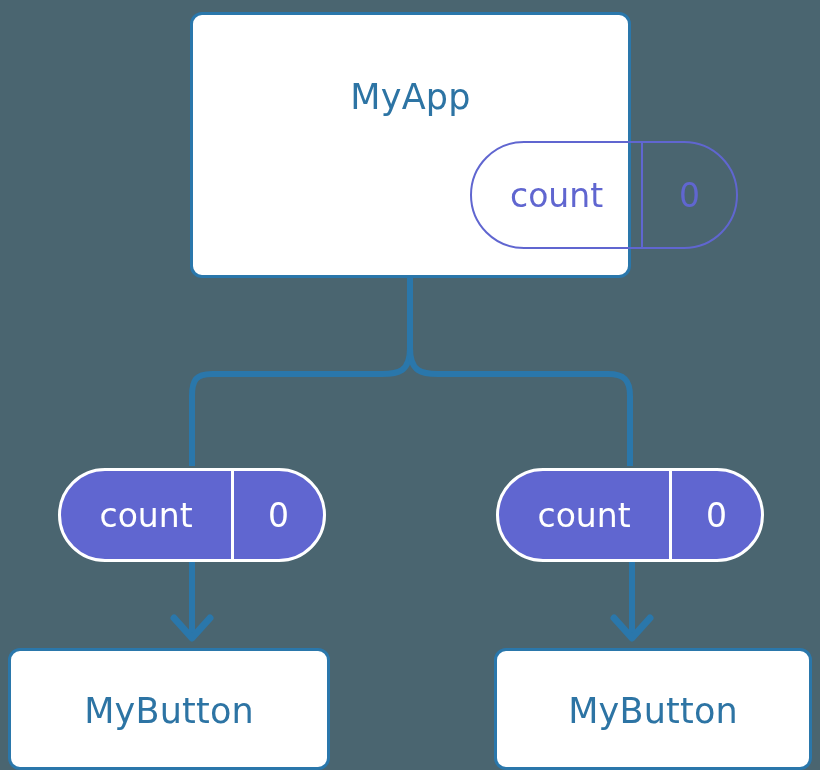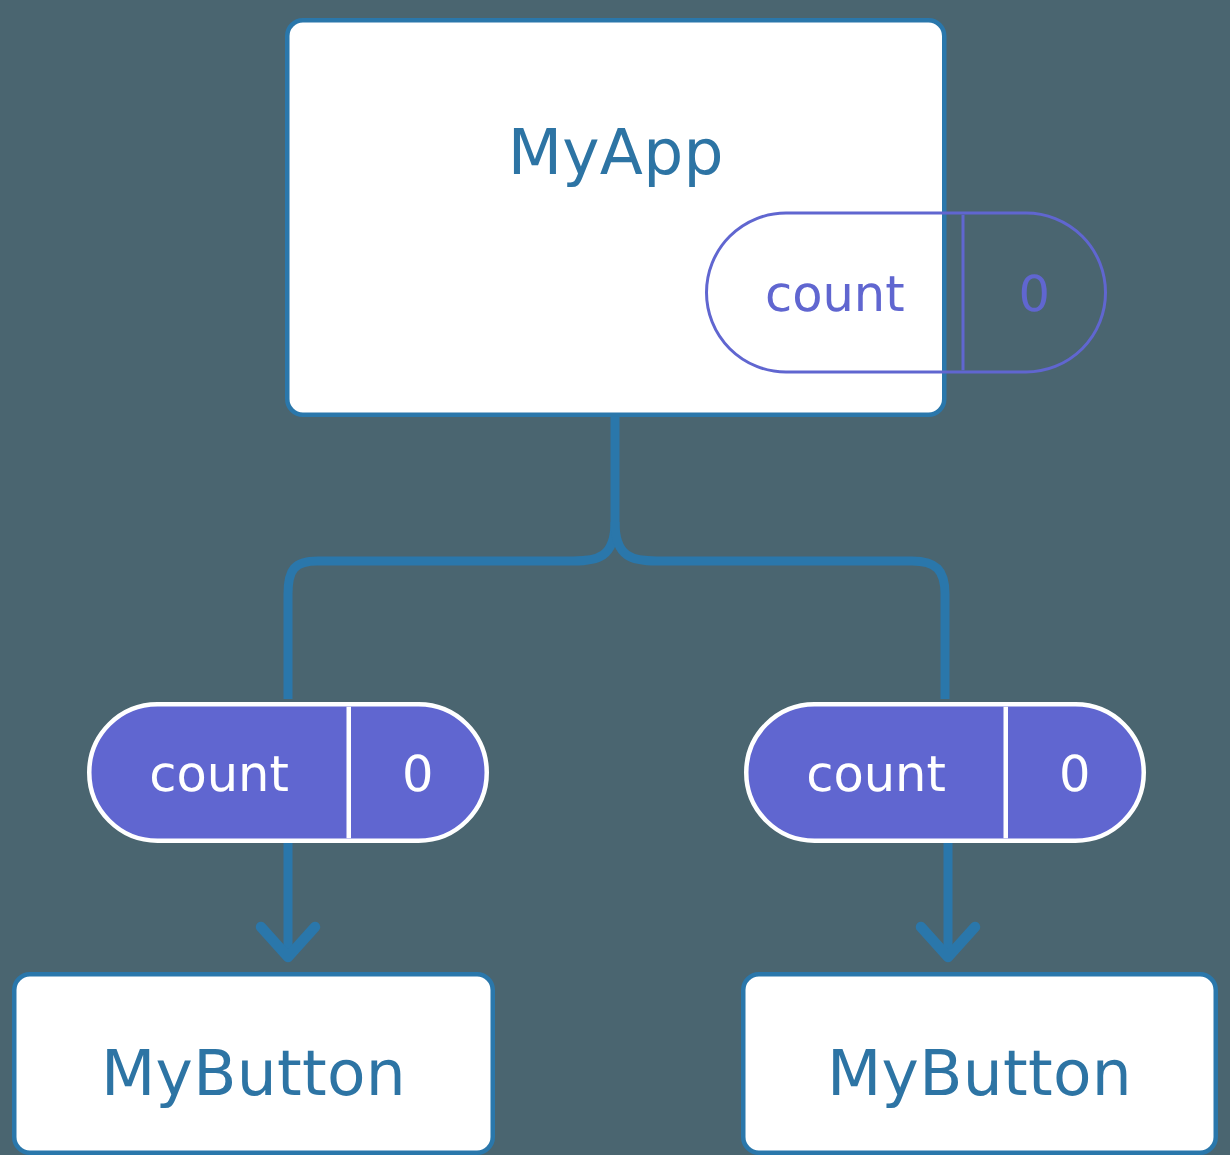--- a/index.html
+++ b/index.html
@@ -29,21 +29,21 @@
   
   .comp-box {
     position: absolute;
     box-sizing: border-box;
     background: #ffffff;
     border: 3px solid #2a77ab;
     border-radius: 12px;
   }
   .comp-title {
     color: #2d74a4;
-    font-size: 42px;
+    font-size: 35px;
     font-weight: 400;
     text-align: center;
     letter-spacing: 0.2px;
     white-space: nowrap;
   }
 
   #node-myapp {
     left: 190px;
     top: 12px;
     width: 441px;

